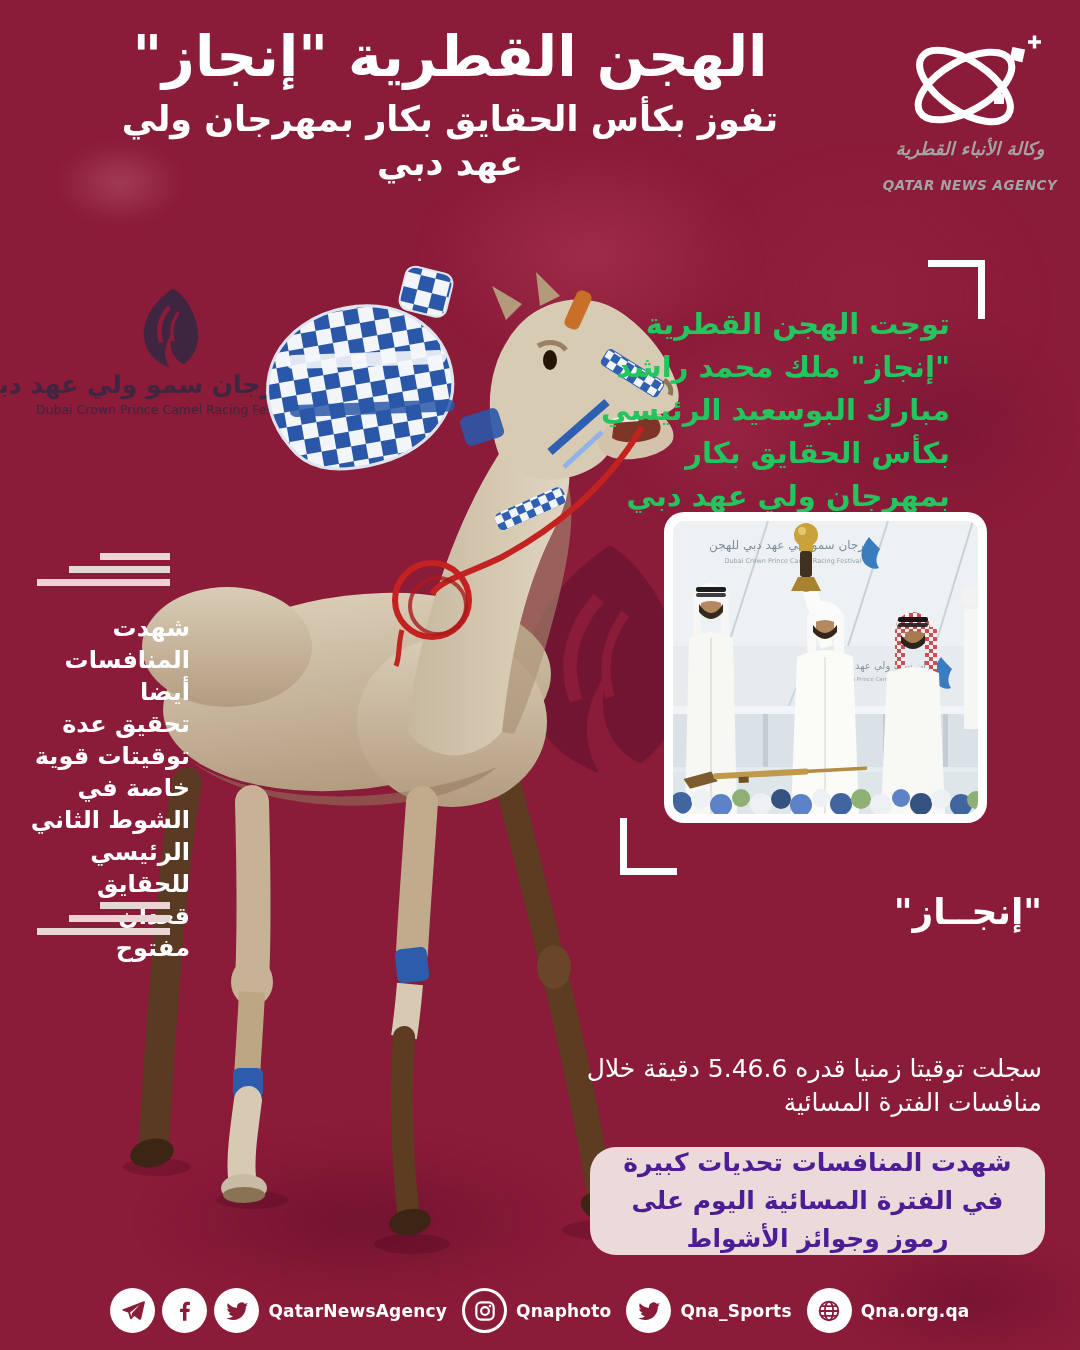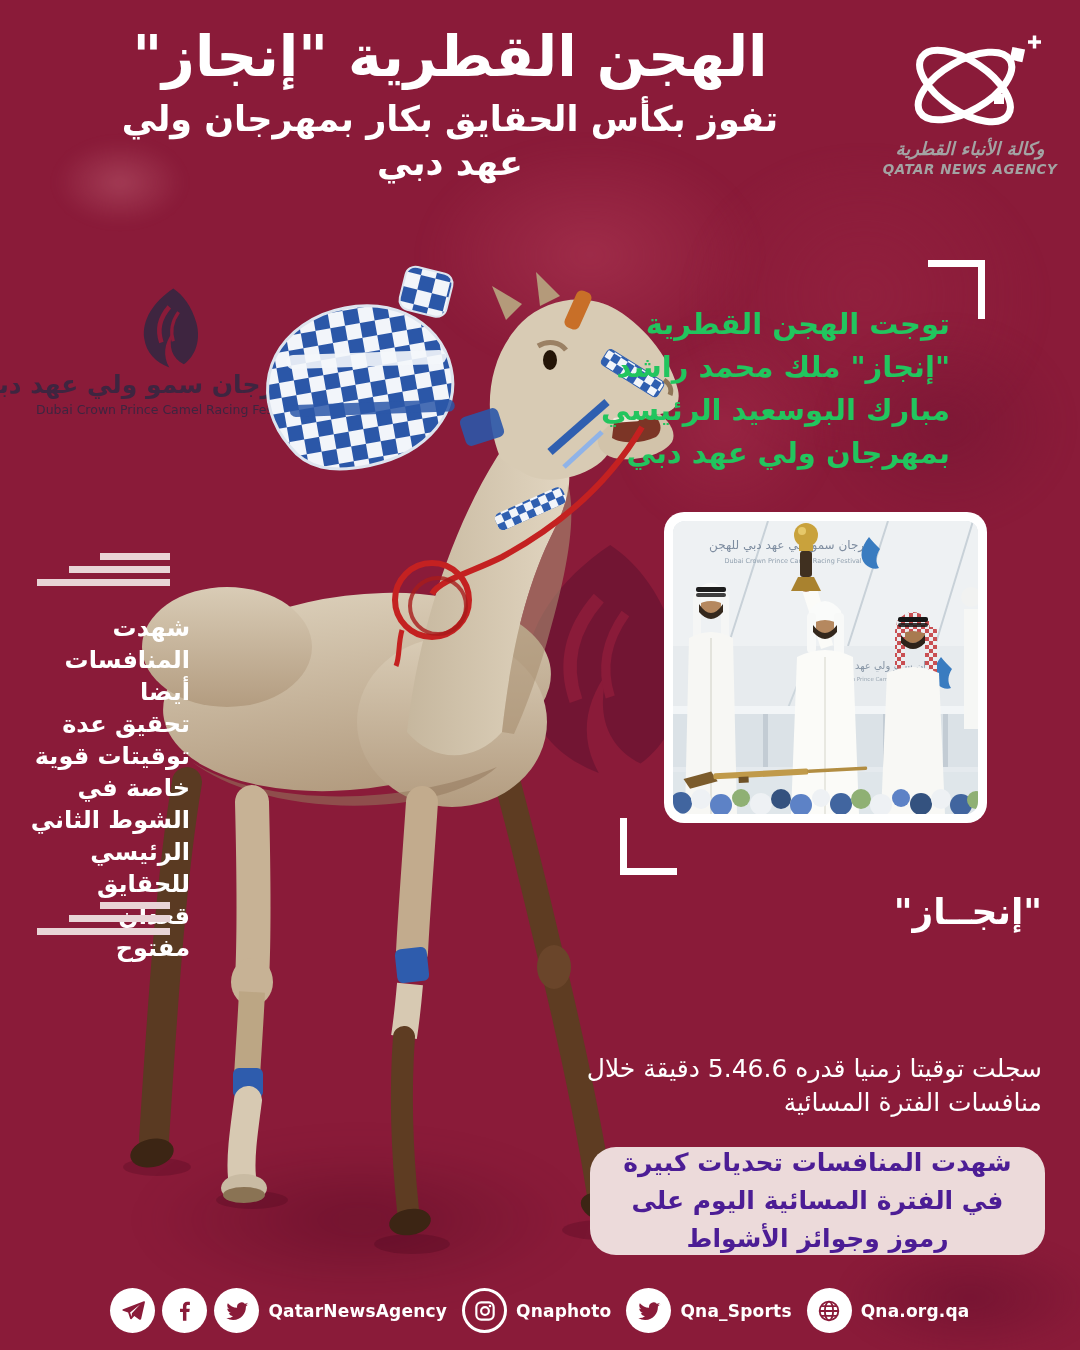--- a/index.html
+++ b/index.html
@@ -15,21 +15,21 @@
   .g5{left:55px;top:140px;width:130px;height:85px;background:radial-gradient(ellipse at 50% 50%, rgba(210,122,138,.35), rgba(210,122,138,0) 70%);filter:blur(6px);}
   .g6{left:845px;top:1240px;width:250px;height:115px;background:radial-gradient(ellipse at 50% 50%, rgba(106,16,46,.6), rgba(106,16,46,0) 72%);filter:blur(8px);}
   .g7{left:140px;top:1140px;width:440px;height:160px;background:radial-gradient(ellipse at 50% 50%, rgba(70,5,28,.35), rgba(70,5,28,0) 70%);filter:blur(14px);}
 
   .ghost-flame{position:absolute;left:500px;top:545px;width:190px;height:228px;opacity:.9;}
 
   
   .qna-logo{position:absolute;top:34px;left:880px;width:180px;text-align:center;color:#a3a3a3;font-style:italic;}
   .qna-mark{width:150px;height:100px;margin:0 auto;display:block;}
   .qna-ar{font-size:18px;font-weight:bold;margin-top:4px;direction:rtl;}
-  .qna-en{font-size:13.5px;font-weight:bold;letter-spacing:.5px;margin-top:2px;}
+  .qna-en{font-size:13.5px;font-weight:bold;letter-spacing:.5px;margin-top:18px;}
 
   .header{position:absolute;top:22px;left:110px;width:680px;text-align:center;color:#fff;direction:rtl;}
   .header h1{margin:0;font-size:57px;font-weight:bold;line-height:1.2;}
   .header h2{margin:8px 0 0 0;font-size:35px;font-weight:bold;line-height:1.25;}
 
   
   .festival-logo{position:absolute;left:28px;top:288px;width:280px;text-align:center;color:#3e2540;}
   .fest-flame{width:66px;height:80px;display:block;margin:0 auto;}
   .fest-ar{font-size:25px;font-weight:bold;direction:rtl;margin-top:2px;white-space:nowrap;}
   .fest-en{font-size:12.5px;margin-top:3px;white-space:nowrap;}
@@ -212,20 +212,21 @@
     <g transform="rotate(14 325 30)">
       <rect x="300" y="8" width="48" height="44" rx="10" fill="url(#chk)" stroke="#dde4ee" stroke-width="2"></rect>
     </g>
     <rect x="360" y="150" width="40" height="30" rx="6" fill="#2b57a8" transform="rotate(-18 380 165)" opacity="0.9"></rect>
   </svg>
 
   <div class="lead">
     <div>توجت الهجن القطرية</div>
     <div>"إنجاز" ملك محمد راشد</div>
     <div>مبارك البوسعيد الرئيسي</div>
+    <div>بكأس الحقايق بكار</div>
     <div>بمهرجان ولي عهد دبي</div>
   </div>
 
   <div class="bracket tr"></div>
 
   <div class="photo-card">
     <svg viewBox="0 0 305 293" preserveAspectRatio="none">
       <defs>
         <pattern id="shemagh" width="8" height="8" patternUnits="userSpaceOnUse">
           <rect width="8" height="8" fill="#eceef0"></rect>

